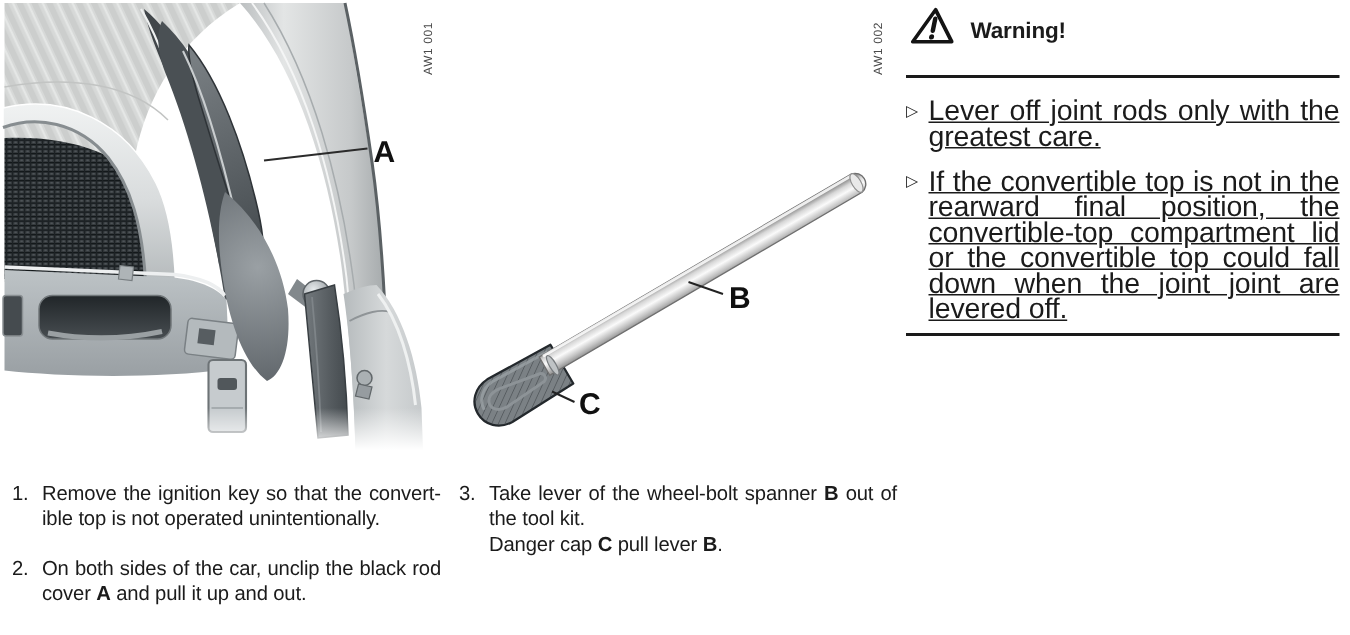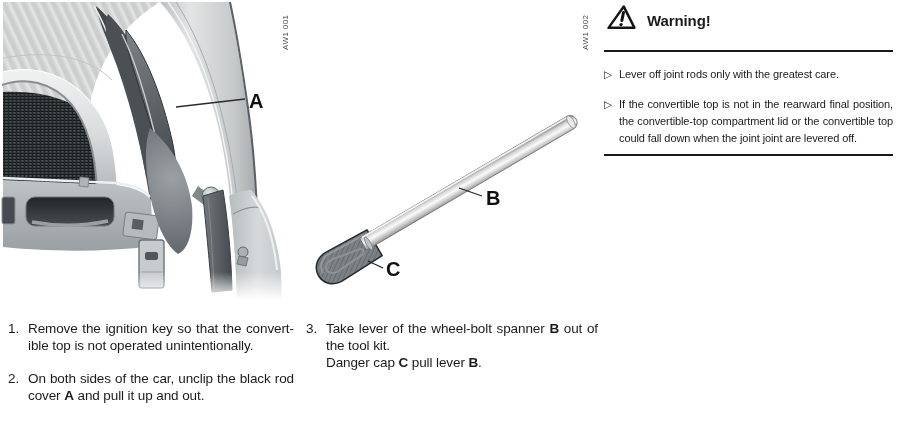--- a/index.html
+++ b/index.html
@@ -19,21 +19,21 @@
   #figcode1{left:281px;top:50px;}
   #figcode2{left:581px;top:50px;}
 
   .warning{position:absolute;left:604px;top:4px;width:289px;}
   .warning-header{display:flex;align-items:flex-end;gap:9px;padding-bottom:19px;border-bottom:2px solid #1a1a1a;}
   .warning-title{font-size:15px;font-weight:bold;letter-spacing:-.1px;padding-bottom:2px;}
   .warning-heading{margin-top:11px;font-size:14.5px;font-weight:bold;letter-spacing:-.15px;}
   .wbullets{margin-top:14px;display:flex;flex-direction:column;gap:13px;}
   .wbullet{display:flex;}
   .wmark{width:15px;flex:none;font-size:10.5px;padding-top:2px;}
-  .wtext{flex:1;font-size:11px;line-height:17px;text-align:justify;letter-spacing:-.1px;hyphens:manual;}
+  .wtext{flex:1;font-size:19px;line-height:17px;text-align:justify;letter-spacing:-.1px;hyphens:manual;text-decoration:underline;}
   .wtext p{margin:0;}
   .warning-rule{border-bottom:2px solid #1a1a1a;margin-top:7px;}
 
   .steps-col{position:absolute;top:320px;display:flex;flex-direction:column;gap:16px;}
   #steps-col1{left:8px;width:286px;}
   #steps-col2{left:306px;width:292px;}
   .step{display:flex;font-size:13.5px;line-height:17px;letter-spacing:-.1px;}
   .stepnum{width:20px;flex:none;}
   .steptext{flex:1;text-align:justify;hyphens:manual;}
   .steptext b{font-weight:bold;}

